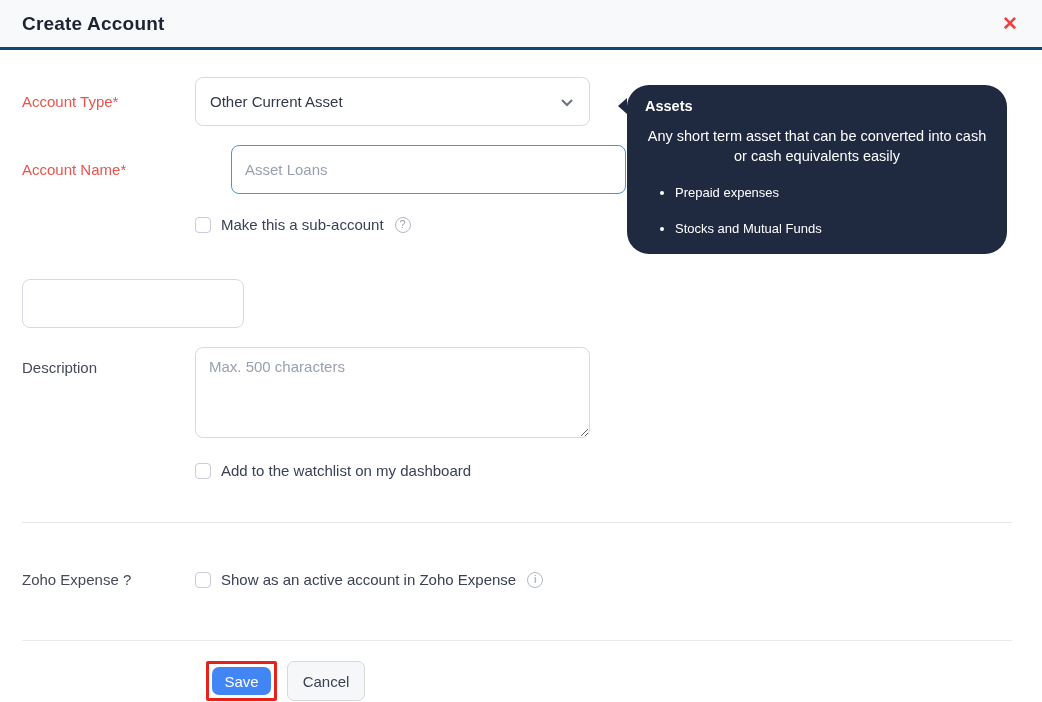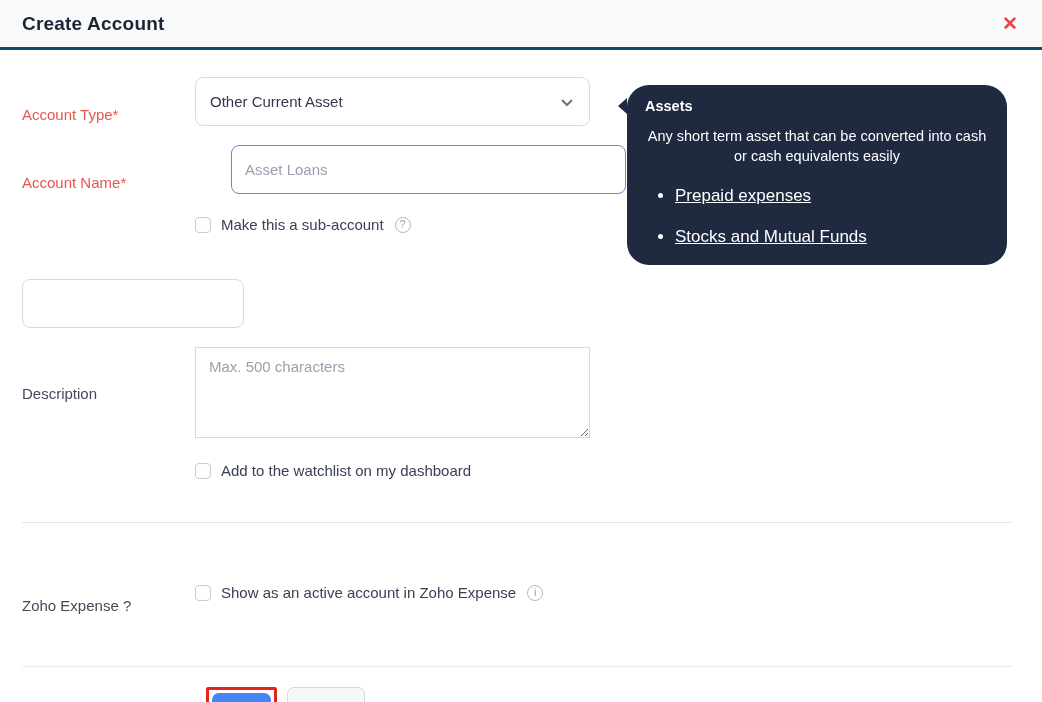--- a/index.html
+++ b/index.html
@@ -28,21 +28,21 @@
     background: none; border: none; cursor: pointer;
     color: #ef4343; font-size: 19px; font-weight: 700; line-height: 1;
     font-family: "Liberation Sans", sans-serif;
   }
 
   
   .form { padding: 27px 30px 0 22px; }
   .row { display: flex; align-items: center; }
   .label-col {
     width: 173px; flex: 0 0 173px;
-    font-size: 15px; color: #45495a; margin-top: 26px;
+    font-size: 15px; color: #45495a;
   }
   .label-col.required { color: #e8544e; }
 
   .field-box {
     width: 395px; height: 49px;
     border: 1px solid #d7dae2; border-radius: 8px;
     background: #fff;
     font-size: 15px; color: #32374b;
   }
   .select-box {
@@ -60,21 +60,21 @@
   .gray-value { color: #99a0af; }
 
   .row-type { margin-bottom: 19px; }
   .row-subaccount { margin-top: 22px; }
   .row-code { margin-top: 46px; }
   .row-code .field-box { width: 222px; }
   .row-desc { margin-top: 19px; align-items: flex-start; }
   .row-desc .label-col { padding-top: 12px; }
   .textarea {
     width: 395px; height: 91px;
-    border: 1px solid #d7dae2; border-radius: 0;
+    border: 1px solid #d7dae2; border-radius: 8px;
     padding: 10px 13px;
     font-size: 15px; color: #32374b;
     font-family: "Liberation Sans", sans-serif;
     outline: none;
   }
   .textarea::placeholder { color: #99a0af; }
   .row-watchlist { margin-top: 24px; }
   .row-zoho { margin-top: 48px; }
 
   .dashed-underline {
@@ -139,21 +139,21 @@
   }
   .tooltip::before {
     content: ""; position: absolute; left: -9px; top: 13px;
     border-top: 8px solid transparent;
     border-bottom: 8px solid transparent;
     border-right: 9px solid #1f2940;
   }
   .tooltip-title { font-size: 14.5px; font-weight: 700; margin-bottom: 12px; }
   .tooltip-body { font-size: 14.5px; line-height: 1.38; text-align: center; }
   .tooltip ul { margin: 3px 0 0 0; padding-left: 30px; }
-  .tooltip li { font-size: 17px; line-height: 1.38; margin-top: 18px; text-decoration: underline; }
+  .tooltip li { font-size: 13px; line-height: 1.38; margin-top: 18px; }
 </style>
 </head>
 <body>
 
 <div class="modal">
 
   <div class="modal-header">
     <div class="modal-title">Create Account</div>
     <button class="close-btn">✕</button>
   </div>

